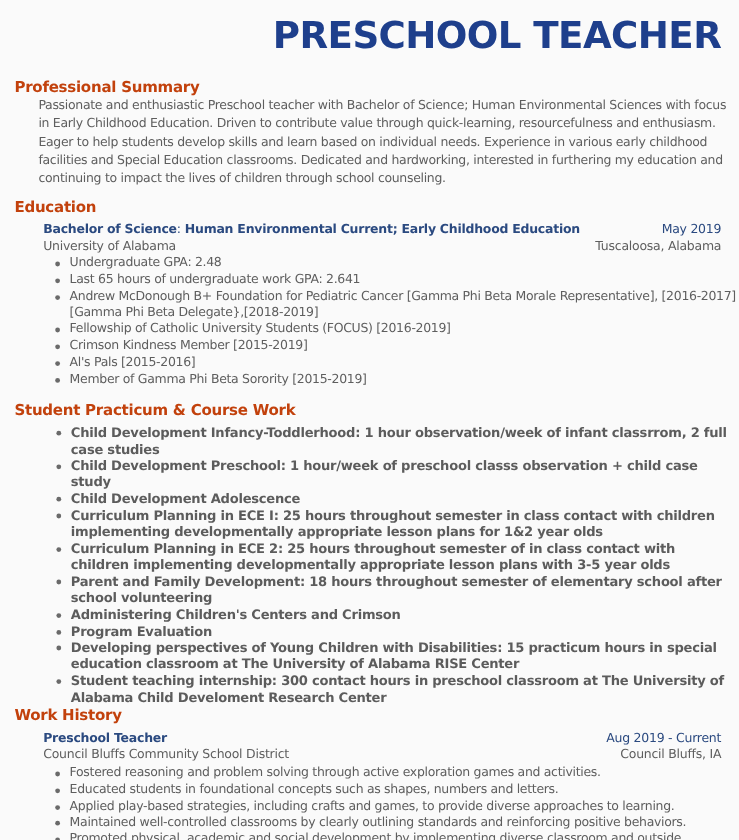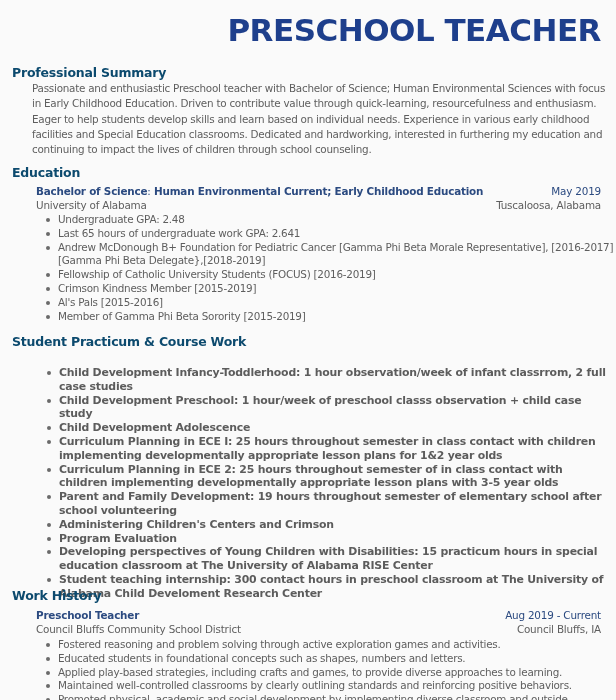--- a/index.html
+++ b/index.html
@@ -31,21 +31,21 @@
       letter-spacing: -0.5px;
       color: #1e3f8c;
       margin: 0;
       white-space: nowrap;
     }
     .section-head {
       position: absolute;
       left: 12px;
       font-weight: bold;
       font-size: 12.5px;
-      color: #0c4a6e;
+      color: #c2410c;
       margin: 0;
       white-space: nowrap;
       letter-spacing: -0.2px;
     }
     .summary {
       position: absolute;
       left: 32px;
       top: 81px;
       width: 585px;
       font-size: 10.4px;
@@ -99,21 +99,20 @@
     ul.work-list { left: 58px; top: 638px; width: 560px; }
     ul.practicum {
       left: 59px;
       top: 354px;
       width: 552px;
       font-weight: bold;
       font-size: 10.9px;
       line-height: 13.8px;
       color: #5c5c5c;
       letter-spacing: -0.2px;
-      margin-top: 12px;
     }
   </style>
 </head>
 <body>
 
 <div class="page">
 
   <h1 class="title">PRESCHOOL TEACHER</h1>
 
   <h2 class="section-head" style="top:65px;">Professional Summary</h2>
@@ -141,21 +140,21 @@
   </ul>
 
   <h2 class="section-head" style="top:334px;">Student Practicum &amp; Course Work</h2>
 
   <ul class="blist practicum">
     <li>Child Development Infancy-Toddlerhood: 1 hour observation/week of infant classrrom, 2 full case studies</li>
     <li>Child Development Preschool: 1 hour/week of preschool classs observation + child case study</li>
     <li>Child Development Adolescence</li>
     <li>Curriculum Planning in ECE I: 25 hours throughout semester in class contact with children implementing developmentally appropriate lesson plans for 1&amp;2 year olds</li>
     <li>Curriculum Planning in ECE 2: 25 hours throughout semester of in class contact with children implementing developmentally appropriate lesson plans with 3-5 year olds</li>
-    <li>Parent and Family Development: 19 hours throughout semester of elementary school after school volunteering</li>
+    <li>Parent and Family Development: 18 hours throughout semester of elementary school after school volunteering</li>
     <li>Administering Children's Centers and Crimson</li>
     <li>Program Evaluation</li>
     <li>Developing perspectives of Young Children with Disabilities: 15 practicum hours in special education classroom at The University of Alabama RISE Center</li>
     <li>Student teaching internship: 300 contact hours in preschool classroom at The University of Alabama Child Develoment Research Center</li>
   </ul>
 
   <h2 class="section-head" style="top:588px;text-align:center;">Work History</h2>
 
   <div class="entry-row" style="top:609px;">
     <span class="entry-title">Preschool Teacher</span>

